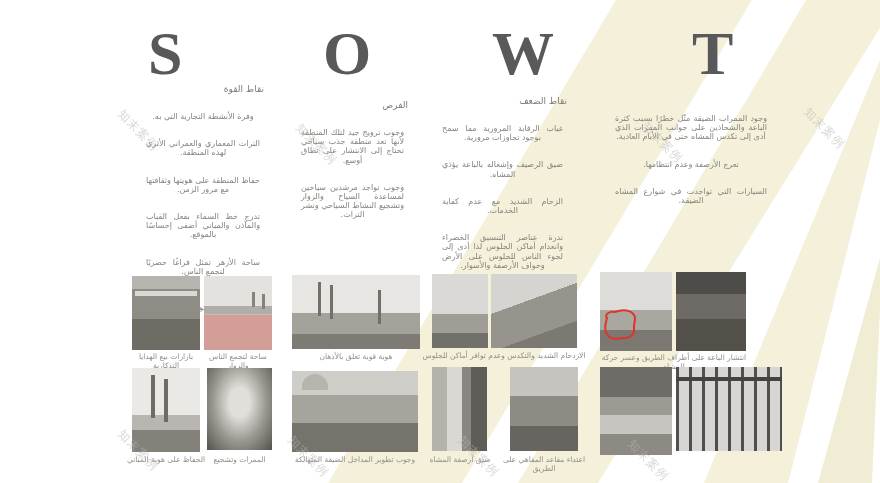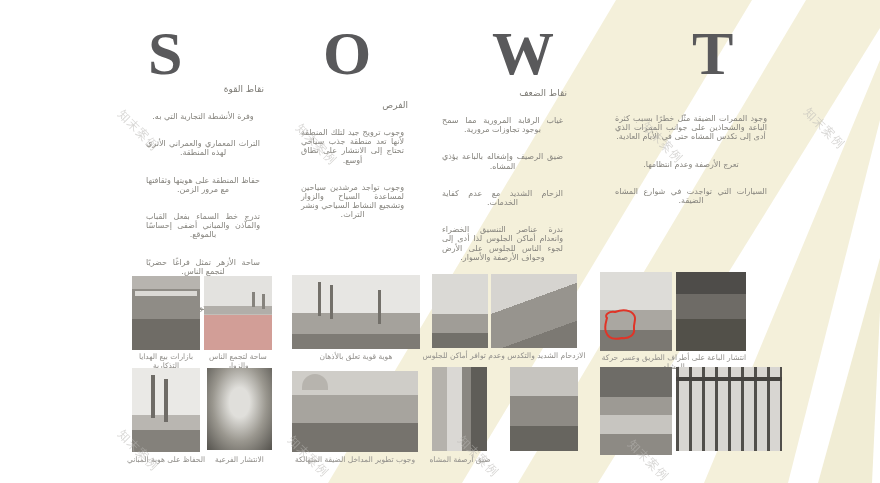--- a/index.html
+++ b/index.html
@@ -17,21 +17,21 @@
   #letter-s{left:148px;} #letter-o{left:323px;} #letter-w{left:492px;} #letter-t{left:692px;}
   
   .col{position:absolute;direction:rtl;color:#85837d;font-size:8px;line-height:9.2px;}
   .col h2{
     margin:0;padding:0 14px 0 0;font-size:9px;font-weight:normal;
     color:#7d7b75;text-align:right;line-height:10px;
   }
   .col p{margin:18px;text-align:justify;text-align-last:center;}
   #col-strengths{left:128px;top:84px;width:150px;}
   #col-opportunities{left:283px;top:100px;width:139px;}
-  #col-weaknesses{left:424px;top:88px;width:157px;}
+  #col-weaknesses{left:424px;top:96px;width:157px;}
   #col-threats{left:597px;top:96px;width:188px;}
   
   .ph{position:absolute;overflow:hidden;}
   .cap{
     position:absolute;direction:rtl;text-align:center;color:#908e8a;
     font-size:7.5px;line-height:9px;
   }
   .ph-bazaar{left:132px;top:276px;width:68px;height:74px;
     background:linear-gradient(180deg,#b7b4af 0 18%,#8f8c86 18% 58%,#6f6c66 58% 100%);}
   .ph-bazaar::before{content:"";position:absolute;left:4%;right:4%;top:20%;height:7%;background:#dbd9d5;}
@@ -137,33 +137,34 @@
     <p>السيارات التي تواجدت في شوارع المشاه الضيقة.</p>
   </div>
 
   <div class="ph ph-bazaar"></div>
   <div class="ph ph-plaza"></div>
   <div class="cap" id="cap-s1">بازارات بيع الهدايا التذكارية</div>
   <div class="cap" id="cap-s2">ساحة لتجمع الناس والزوار</div>
   <div class="ph ph-mosque"></div>
   <div class="ph ph-corridor"></div>
   <div class="cap" id="cap-s3">الحفاظ على هوية المباني</div>
-  <div class="cap" id="cap-s4">الانتشار الفرعية</div>
+  <div class="cap" id="cap-s4">الممرات وتشجيع</div>
 
   <div class="ph ph-azhar"></div>
   <div class="cap" id="cap-o1">هوية قوية تعلق بالأذهان</div>
   <div class="ph ph-gates"></div>
   <div class="cap" id="cap-o2">وجوب تطوير المداخل الضيقة المتهالكة</div>
 
   <div class="ph ph-crowd"></div>
   <div class="ph ph-sitting"></div>
   <div class="cap" id="cap-w1">الازدحام الشديد والتكدس وعدم توافر أماكن للجلوس</div>
   <div class="ph ph-sidewalk"></div>
   <div class="ph ph-cafe"></div>
   <div class="cap" id="cap-w2">ضيق أرصفة المشاه</div>
+  <div class="cap" id="cap-w3">اعتداء مقاعد المقاهي على الطريق</div>
 
   <div class="ph ph-vendors">
     <svg class="annot" viewBox="0 0 72 79" aria-hidden="true">
       <path d="M7,46 C4,43 9,39 15,40 C23,37 31,38 34,43 C37,47 33,52 34,57 C35,62 30,67 22,66 C14,68 8,66 6,60 C4,55 6,50 7,46 Z" fill="none" stroke="#e03427" stroke-width="2"></path>
     </svg>
   </div>
   <div class="ph ph-night"></div>
   <div class="cap" id="cap-t1">انتشار الباعة على أطراف الطريق وعسر حركة المشاه</div>
   <div class="ph ph-palms"></div>
   <div class="ph ph-fence"></div>

